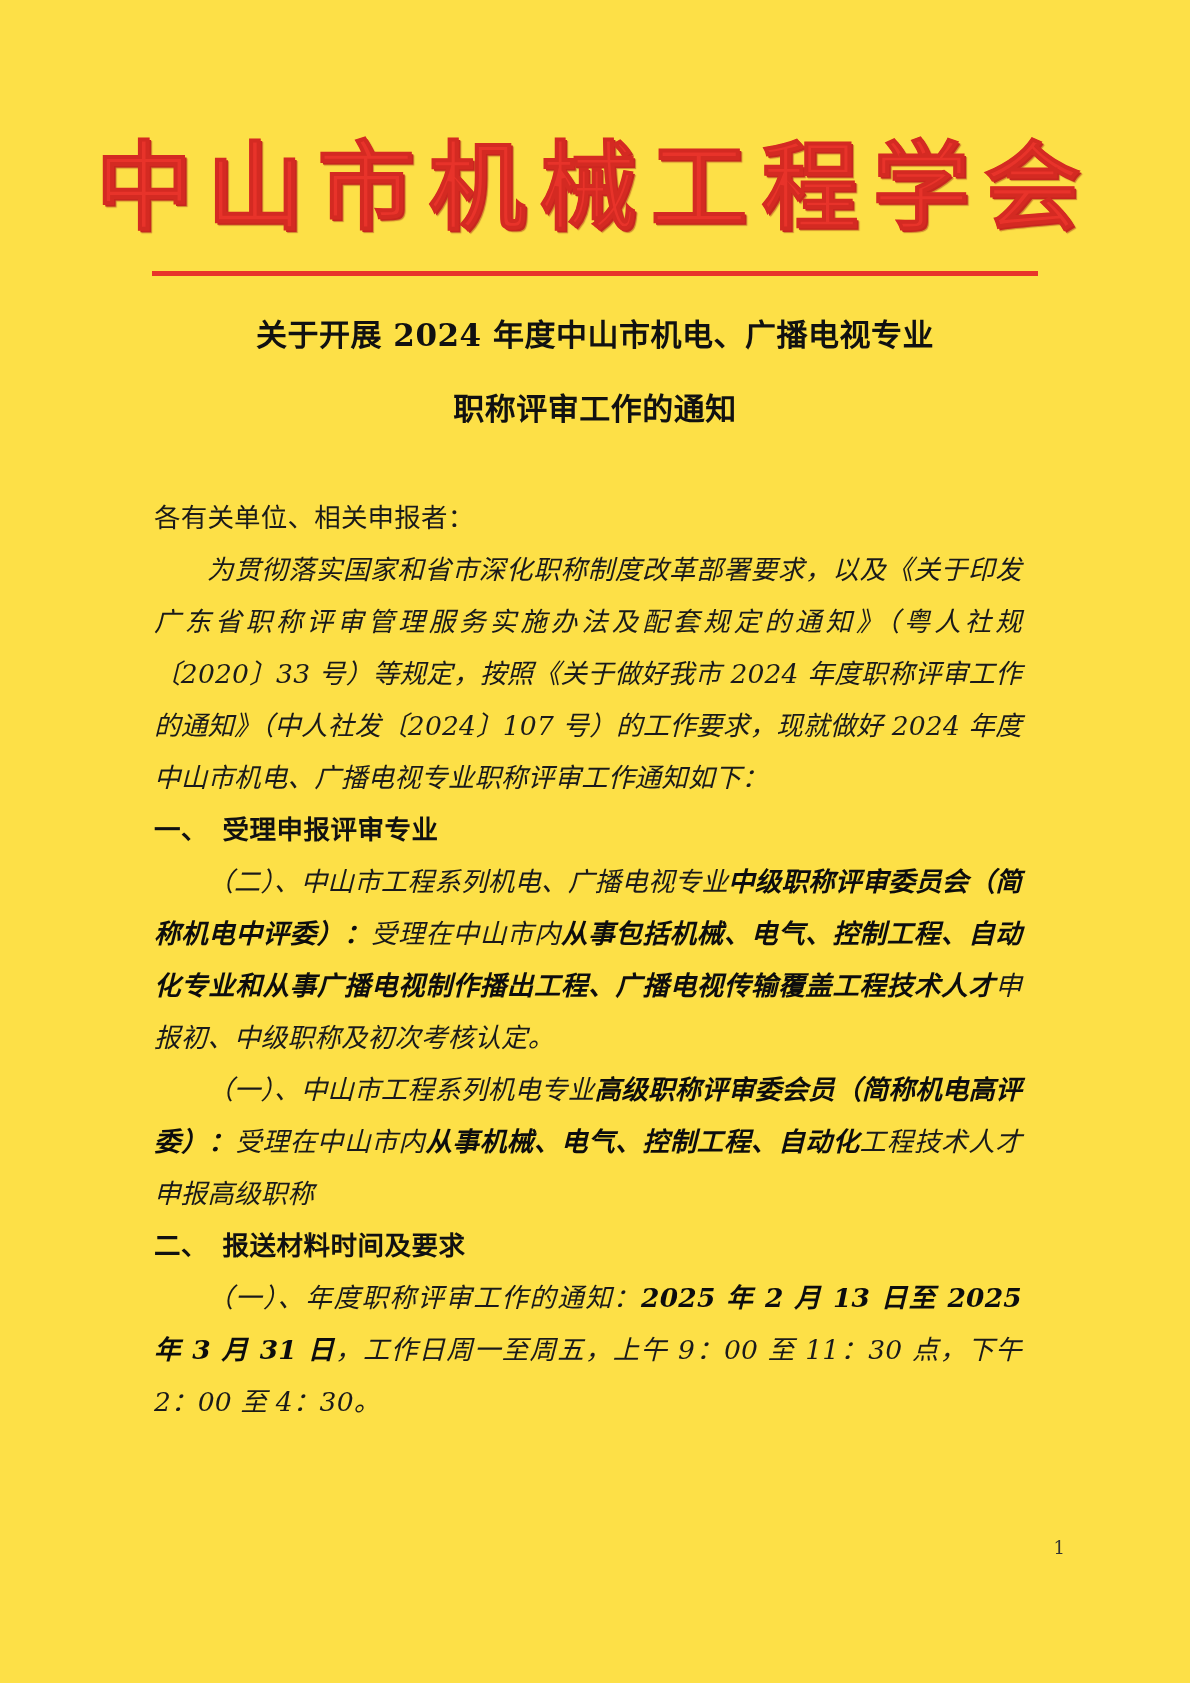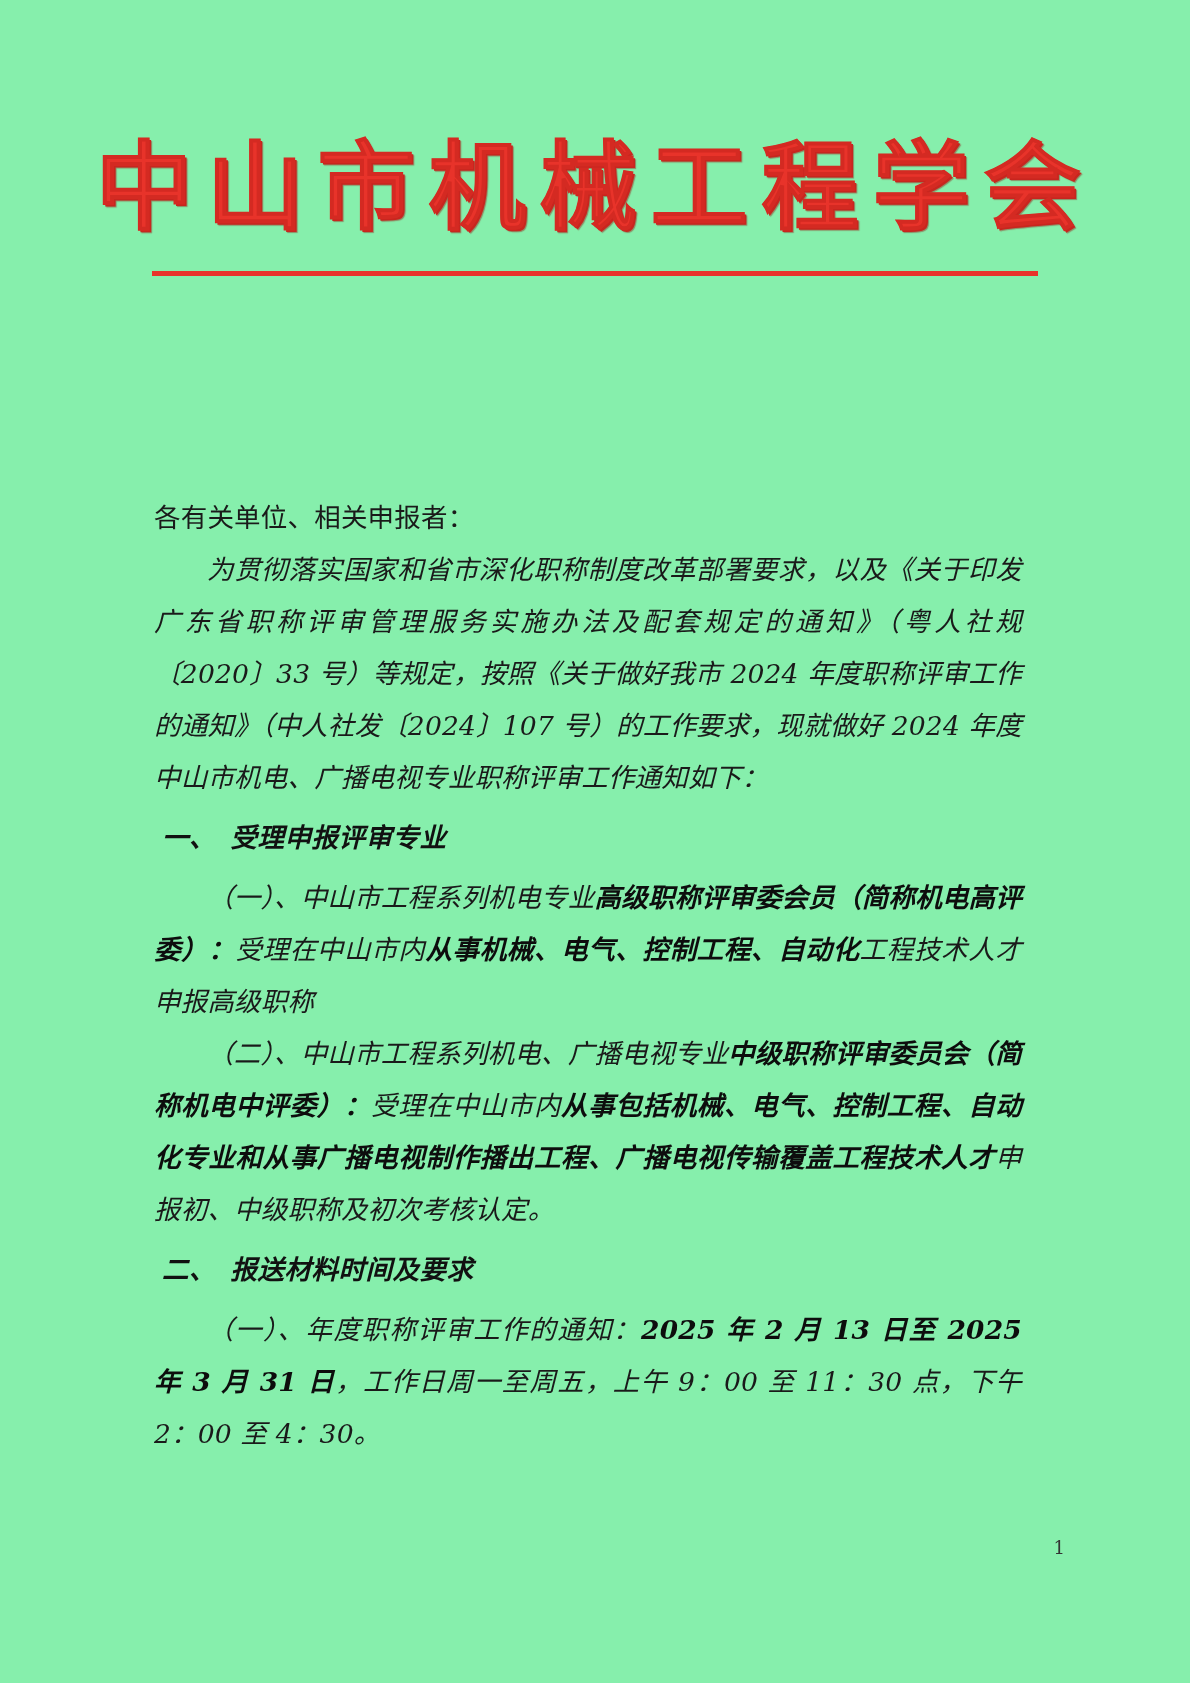--- a/index.html
+++ b/index.html
@@ -15,21 +15,21 @@
     font-family: "DejaVu Serif", "Liberation Serif", serif;
     color: #1a1a1a;
     overflow: hidden;
   }
 
   .page {
     position: absolute;
     left: 0; top: 0;
     width: 1190px;
     height: 1683px;
-    background: #86efac;
+    background: #fde047;
   }
 
   
   .masthead {
     position: absolute;
     left: 0;
     top: 138px;
     width: 1190px;
     text-align: center;
   }
@@ -88,23 +88,22 @@
     margin: 0;
     letter-spacing: 0.2px;
   }
   .para.indent { text-indent: 2em; font-style: italic; }
 
   .heading {
     font-size: 26.5px;
     line-height: 52px;
     font-weight: bold;
     color: #111;
-    margin: 8px;
+    margin: 0;
     letter-spacing: 0.5px;
-    font-style: italic;
   }
   .heading .h-num { margin-right: 0.55em; }
 
   b.em { font-weight: bold; color: #0d0d0d; }
 
   
   .page-number {
     position: absolute;
     right: 125px;
     bottom: 125px;
@@ -116,31 +115,35 @@
 </head>
 <body>
 
 <div class="page">
 
   <div class="masthead">
     <div class="masthead-title">中山市机械工程学会</div>
   </div>
   <div class="masthead-rule"></div>
 
+  <div class="doc-title">
+    <div class="t-line">关于开展 2024 年度中山市机电、广播电视专业</div>
+    <div class="t-line">职称评审工作的通知</div>
+  </div>
 
   <div class="body-block">
 
     <p class="para">各有关单位、相关申报者：</p>
 
     <p class="para indent">为贯彻落实国家和省市深化职称制度改革部署要求，以及《关于印发广东省职称评审管理服务实施办法及配套规定的通知》（粤人社规〔2020〕33 号）等规定，按照《关于做好我市 2024 年度职称评审工作的通知》（中人社发〔2024〕107 号）的工作要求，现就做好 2024 年度中山市机电、广播电视专业职称评审工作通知如下：</p>
 
     <div id="section-list">
         <p class="heading"><span class="h-num">一、</span><span>受理申报评审专业</span></p>
+        <p class="para indent"><span>（二）、</span><span>中山市工程系列机电、广播电视专业</span><b class="em">中级职称评审委员会（简称机电中评委）：</b><span>受理在中山市内</span><b class="em">从事包括机械、电气、控制工程、自动化专业和从事广播电视制作播出工程、广播电视传输覆盖工程技术人才</b><span>申报初、中级职称及初次考核认定。</span></p>
         <p class="para indent"><span>（一）、</span><span>中山市工程系列机电专业</span><b class="em">高级职称评审委会员（简称机电高评委）：</b><span>受理在中山市内</span><b class="em">从事机械、电气、控制工程、自动化</b><span>工程技术人才申报高级职称</span></p>
-        <p class="para indent"><span>（二）、</span><span>中山市工程系列机电、广播电视专业</span><b class="em">中级职称评审委员会（简称机电中评委）：</b><span>受理在中山市内</span><b class="em">从事包括机械、电气、控制工程、自动化专业和从事广播电视制作播出工程、广播电视传输覆盖工程技术人才</b><span>申报初、中级职称及初次考核认定。</span></p>
         <p class="heading"><span class="h-num">二、</span><span>报送材料时间及要求</span></p>
         <p class="para indent"><span>（一）、</span><span>年度职称评审工作的通知：</span><b class="em">2025 年 2 月 13 日至 2025 年 3 月 31 日</b><span>，工作日周一至周五，上午 9：00 至 11：30 点，下午 2：00 至 4：30。</span></p>
       </div>
 
   </div>
 
   <div class="page-number">1</div>
 
 </div>
 

